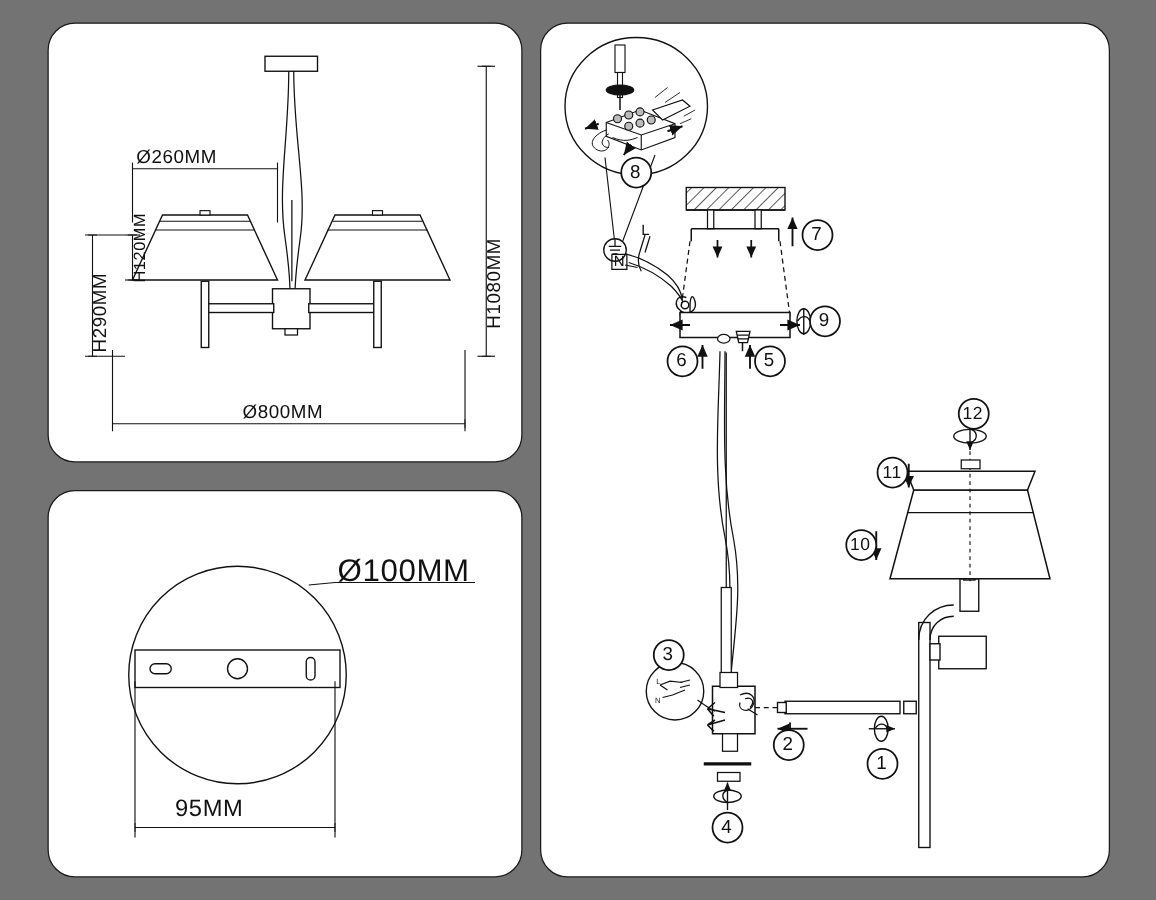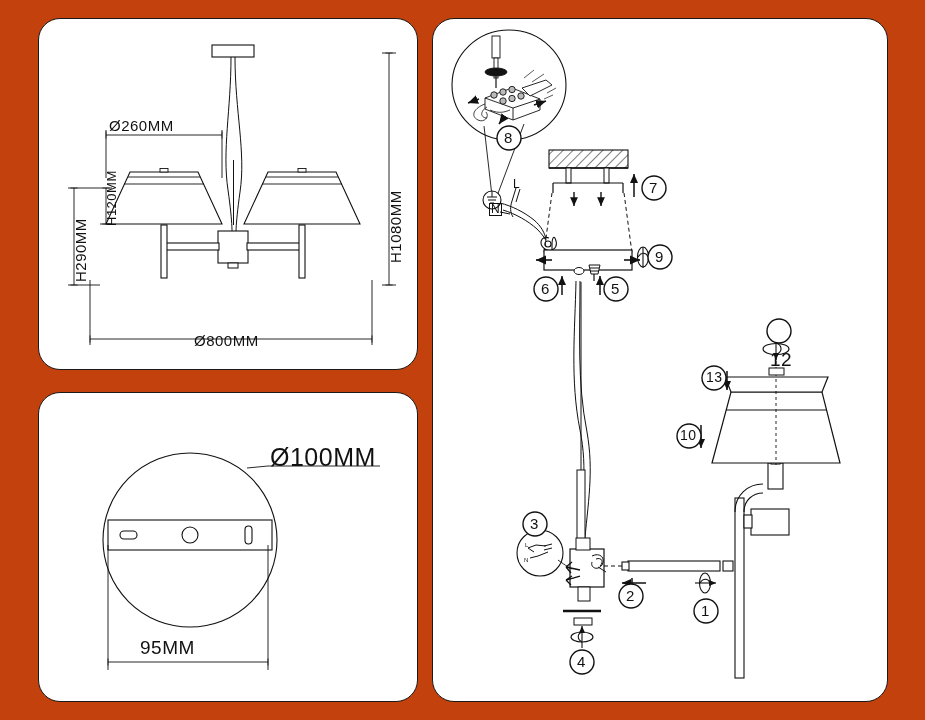--- a/index.html
+++ b/index.html
@@ -7,21 +7,21 @@
     padding: 0;
     background: #ffffff;
   }
   body {
     font-family: "Liberation Sans", sans-serif;
   }
   #page {
     position: relative;
     width: 925px;
     height: 720px;
-    background: #c2410c;
+    background: #737373;
     overflow: hidden;
   }
   .panel {
     position: absolute;
     border: 1.2px solid #1a1a1a;
     border-radius: 22px;
     background: #ffffff;
     box-sizing: border-box;
   }
   #panel-dimensions { left: 38px;  top: 18px;  width: 380px; height: 352px; }
@@ -400,35 +400,35 @@
   </svg>
 
   <div class="dim-label" style="left:109px; top:117px; font-size:15px;">Ø260MM</div>
 
   <div class="dim-label vert-label" style="left:104px; top:226px; font-size:13px; transform:rotate(-90deg);">H120MM</div>
 
   <div class="dim-label vert-label" style="left:72px; top:282px; font-size:15px; transform:rotate(-90deg);">H290MM</div>
 
   <div class="dim-label vert-label" style="left:387px; top:263px; font-size:15px; transform:rotate(-90deg);">H1080MM</div>
 
-  <div class="dim-label" style="left:194px; top:332px; font-size:15px;">Ø800MM</div>
+  <div class="dim-label" style="left:194px; top:321px; font-size:15px;">Ø800MM</div>
 
   <div class="dim-label" style="left:270px; top:443px; font-size:25px;">Ø100MM</div>
 
   <div class="dim-label" style="left:140px; top:637px; font-size:19px;">95MM</div>
 
   <div class="dim-label" style="left:701px; top:602px; font-size:15px;">1</div>
   <div class="dim-label" style="left:626px; top:587px; font-size:15px;">2</div>
   <div class="dim-label" style="left:530px; top:515px; font-size:15px;">3</div>
   <div class="dim-label" style="left:577px; top:653px; font-size:15px;">4</div>
   <div class="dim-label" style="left:611px; top:280px; font-size:15px;">5</div>
   <div class="dim-label" style="left:541px; top:280px; font-size:15px;">6</div>
   <div class="dim-label" style="left:649px; top:179px; font-size:15px;">7</div>
   <div class="dim-label" style="left:504px; top:129px; font-size:15px;">8</div>
   <div class="dim-label" style="left:655px; top:248px; font-size:15px;">9</div>
   <div class="dim-label" style="left:680px; top:427px; font-size:14px;text-align:center;">10</div>
-  <div class="dim-label" style="left:706px; top:369px; font-size:14px;">13</div>
-  <div class="dim-label" style="left:770px; top:322px; font-size:19px;margin-top:27px;">12</div>
+  <div class="dim-label" style="left:706px; top:369px; font-size:14px;">11</div>
+  <div class="dim-label" style="left:770px; top:322px; font-size:14px;">12</div>
 
   <div class="dim-label" style="left:513px; top:177px; font-size:12px;">L</div>
   <div class="dim-label" style="left:489px; top:203px; font-size:12px; border:1px solid #111; padding:0 1px; line-height:11px;">N</div>
 
 </div>
 
 </body></html>

